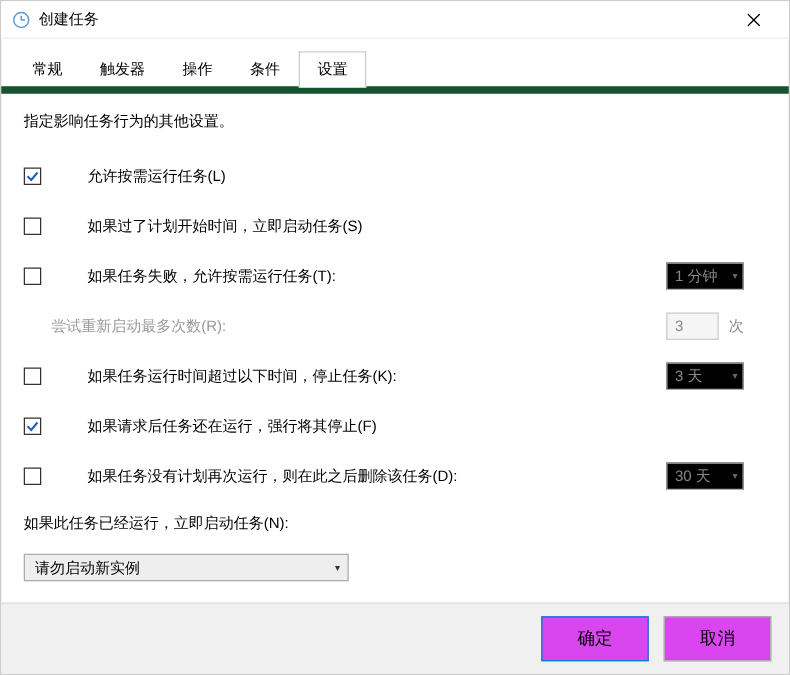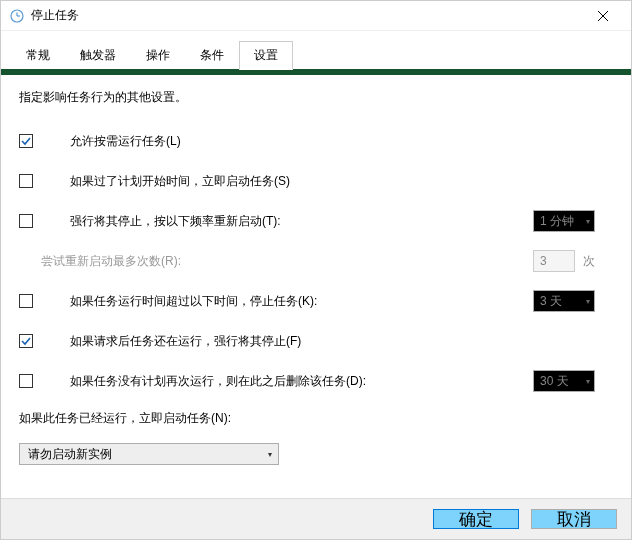--- a/index.html
+++ b/index.html
@@ -186,28 +186,28 @@
     .footer {
       border-top: 1px solid #ddd;
       padding: 10px 14px;
       display: flex;
       justify-content: flex-end;
       gap: 12px;
       background: #f0f0f0;
     }
     .btn {
       min-width: 86px;
-      height: 20px;
+      height: 36px;
       border: 1px solid #adadad;
-      background: #7dd3fc;
+      background: #d946ef;
       display: inline-flex;
       align-items: center;
       justify-content: center;
       cursor: pointer;
-      font-size: 17px;
+      font-size: 14px;
       color: #000;
     }
     .btn.primary {
       border: 1px solid #0078d7;
     }
     .plain-label {
       margin-bottom: 10px;
     }
   </style>
 </head>
@@ -216,21 +216,21 @@
 <div class="window">
 
   <div class="titlebar">
     <span class="titlebar-icon">
       <svg width="14" height="14" viewBox="0 0 14 14">
         <circle cx="7" cy="7" r="6" fill="none" stroke="#5a9bd5" stroke-width="1.2"></circle>
         <line x1="7" y1="7" x2="7" y2="3.5" stroke="#5a9bd5" stroke-width="1.2"></line>
         <line x1="7" y1="7" x2="10" y2="7" stroke="#5a9bd5" stroke-width="1.2"></line>
       </svg>
     </span>
-    <span class="titlebar-title">停止任务</span>
+    <span class="titlebar-title">创建任务</span>
     <div class="titlebar-close">
       <svg width="10" height="10" viewBox="0 0 10 10">
         <line x1="0" y1="0" x2="10" y2="10" stroke="currentColor" stroke-width="1"></line>
         <line x1="10" y1="0" x2="0" y2="10" stroke="currentColor" stroke-width="1"></line>
       </svg>
     </div>
   </div>
 
   <div class="tabs-row">
     <div class="tab">常规</div>
@@ -257,21 +257,21 @@
       <span class="checkbox">
         
       </span>
       <span class="row-label">如果过了计划开始时间，立即启动任务(S)</span>
     </div>
 
     <div class="row">
       <span class="checkbox">
         
       </span>
-      <span class="row-label">强行将其停止，按以下频率重新启动(T):</span>
+      <span class="row-label">如果任务失败，允许按需运行任务(T):</span>
       <div class="control-slot">
         <div class="select-small disabled">
           <span>1 分钟</span>
           <span class="arrow">▾</span>
         </div>
       </div>
     </div>
 
     <div class="row indent">
       <span class="row-label disabled">尝试重新启动最多次数(R):</span>

